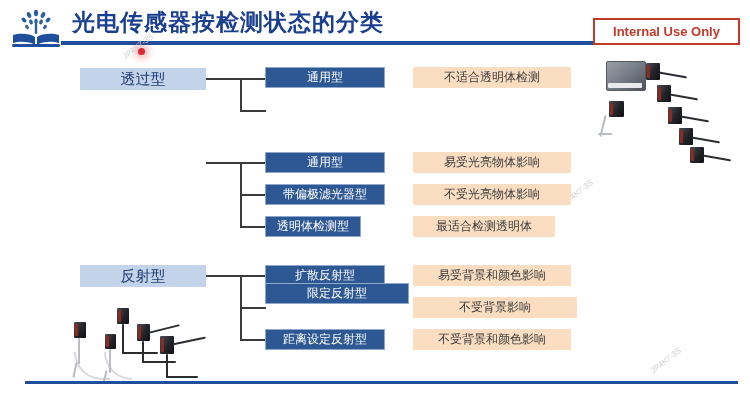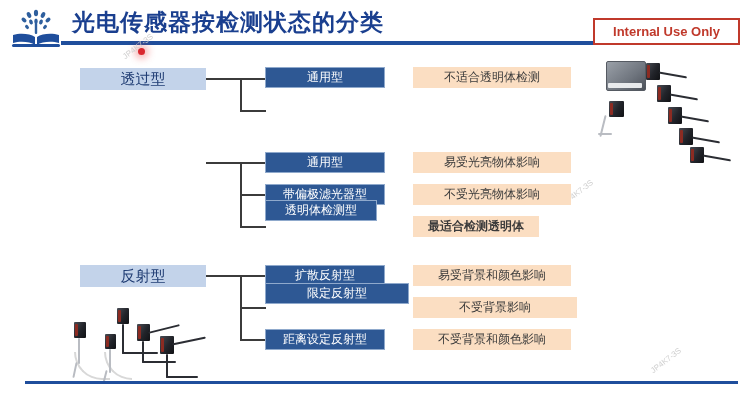--- a/index.html
+++ b/index.html
@@ -234,25 +234,25 @@
   <div class="note-box" style="left:413px; top:67px; width:158px; height:21px;">不适合透明体检测</div>
 
 
   <div class="conn-h" style="left:206px; top:162px; width:60px;"></div>
   <div class="conn-v" style="left:240px; top:162px; height:66px;"></div>
   <div class="conn-h" style="left:240px; top:194px; width:26px;"></div>
   <div class="conn-h" style="left:240px; top:226px; width:26px;"></div>
 
   <div class="child-box" style="left:265px; top:152px; width:120px; height:21px;">通用型</div>
   <div class="child-box" style="left:265px; top:184px; width:120px; height:21px;">带偏极滤光器型</div>
-  <div class="child-box" style="left:265px; top:200px; width:112px; height:21px;">透明体检测型</div>
+  <div class="child-box" style="left:265px; top:216px; width:96px; height:21px;">透明体检测型</div>
 
   <div class="note-box" style="left:413px; top:184px; width:158px; height:21px;">不受光亮物体影响</div>
   <div class="note-box" style="left:413px; top:152px; width:158px; height:21px;">易受光亮物体影响</div>
-  <div class="note-box" style="left:413px; top:216px; width:126px; height:21px;font-weight:bold;">最适合检测透明体</div>
+  <div class="note-box" style="left:413px; top:216px; width:142px; height:21px;">最适合检测透明体</div>
 
   <div class="parent-box" style="left:80px; top:265px; width:126px; height:22px;">反射型</div>
 
   <div class="conn-h" style="left:206px; top:275px; width:60px;"></div>
   <div class="conn-v" style="left:240px; top:275px; height:66px;"></div>
   <div class="conn-h" style="left:240px; top:307px; width:26px;"></div>
   <div class="conn-h" style="left:240px; top:339px; width:26px;"></div>
 
   <div class="child-box" style="left:265px; top:265px; width:120px; height:21px;">扩散反射型</div>
   <div class="child-box" style="left:265px; top:283px; width:144px; height:21px;font-family:Liberation Serif, serif;">限定反射型</div>

